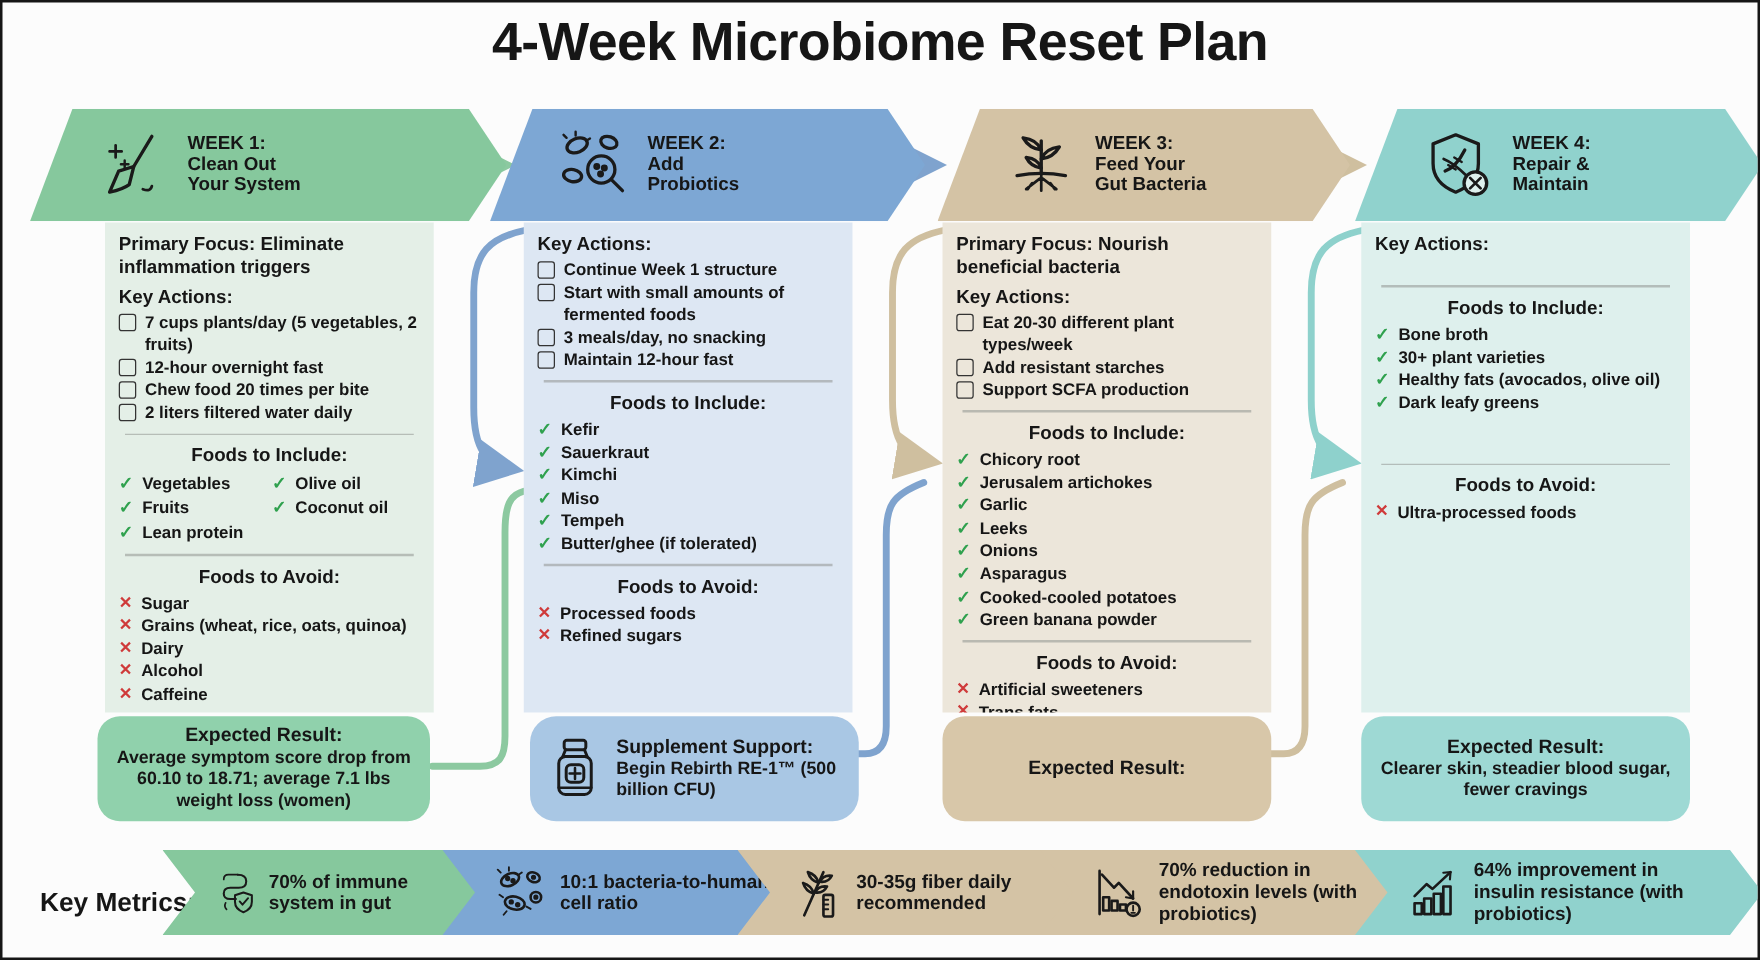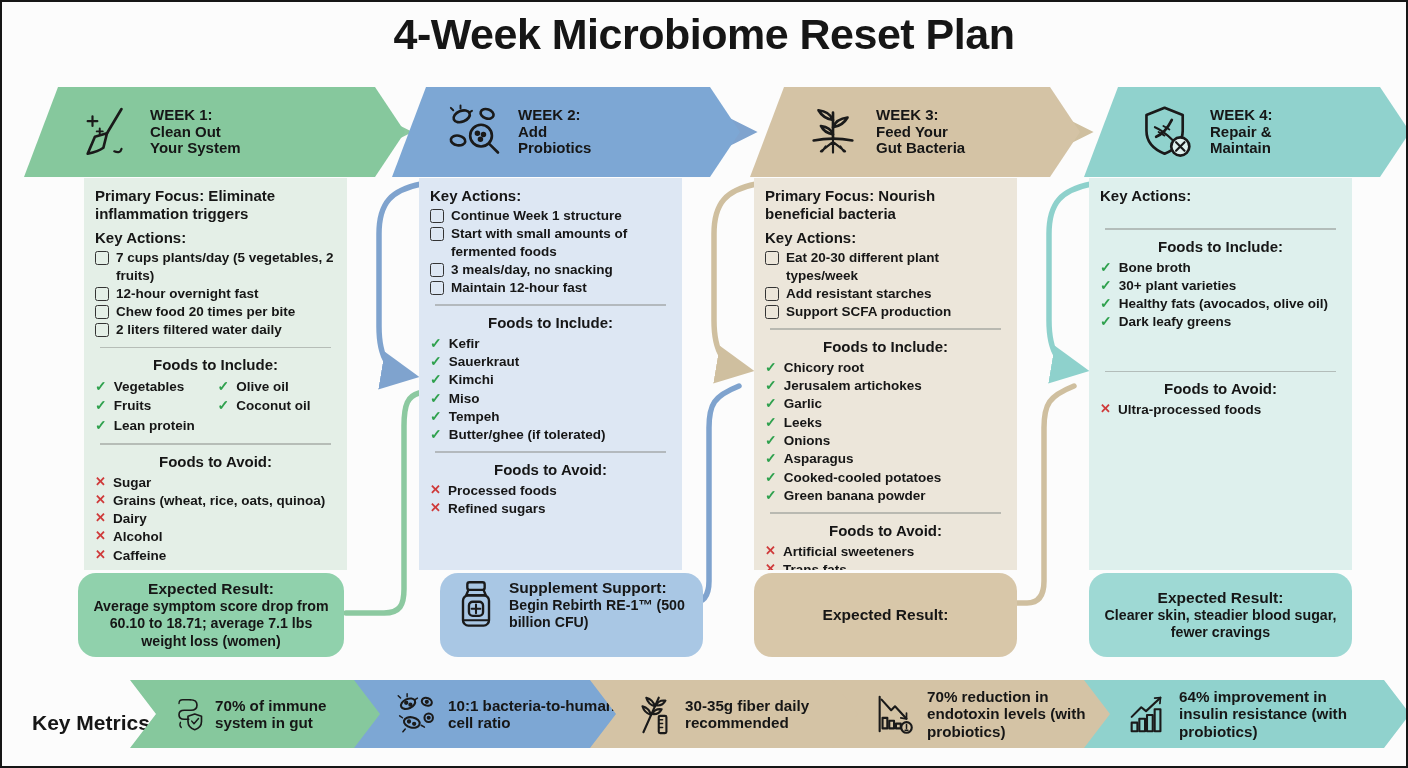--- a/index.html
+++ b/index.html
@@ -41,21 +41,21 @@
   .marker{flex:0 0 auto;}
   .marker.checkbox{width:12px;height:12px;border:1.6px solid #333;border-radius:2.5px;margin-top:2px;background:transparent;}
   .marker.check{color:var(--check);font-size:14px;font-weight:800;line-height:1.2;}
   .marker.x{color:var(--cross);font-size:13px;font-weight:800;line-height:1.3;}
   .include-grid{display:grid;grid-auto-flow:column;grid-template-rows:repeat(3,auto);grid-template-columns:1fr 1fr;column-gap:4px;}
 
   .result{position:absolute;top:571px;height:84px;width:263px;box-sizing:border-box;
     border-radius:18px;display:flex;flex-direction:column;justify-content:center;
     text-align:center;padding:6px 9px;font-weight:bold;}
   .r1{left:76px;width:266px;background:var(--green-box);}
-  .r2{left:438px;background:var(--blue-box);flex-direction:row;text-align:left;gap:11px;padding-left:14px;}
+  .r2{left:422px;background:var(--blue-box);flex-direction:row;align-items:center;text-align:left;gap:11px;padding-left:14px;border-radius:21px;}
   .r3{left:752px;background:var(--tan-box);}
   .r4{left:1087px;background:var(--teal-box);}
   .r-label{font-size:15.5px;}
   .r-text{font-size:14.2px;line-height:1.22;}
   .r2 .rwrap{flex:1;}
 
   .metrics-label{position:absolute;left:30px;top:699px;font-size:21px;font-weight:800;margin-top:10px;}
   .metric{position:absolute;top:678px;height:68px;box-sizing:border-box;display:flex;align-items:center;
     gap:9px;padding-left:40px;font-weight:800;font-size:15.2px;line-height:1.15;
     clip-path:polygon(0 0,calc(100% - 26px) 0,100% 50%,calc(100% - 26px) 100%,0 100%,26px 50%);}

